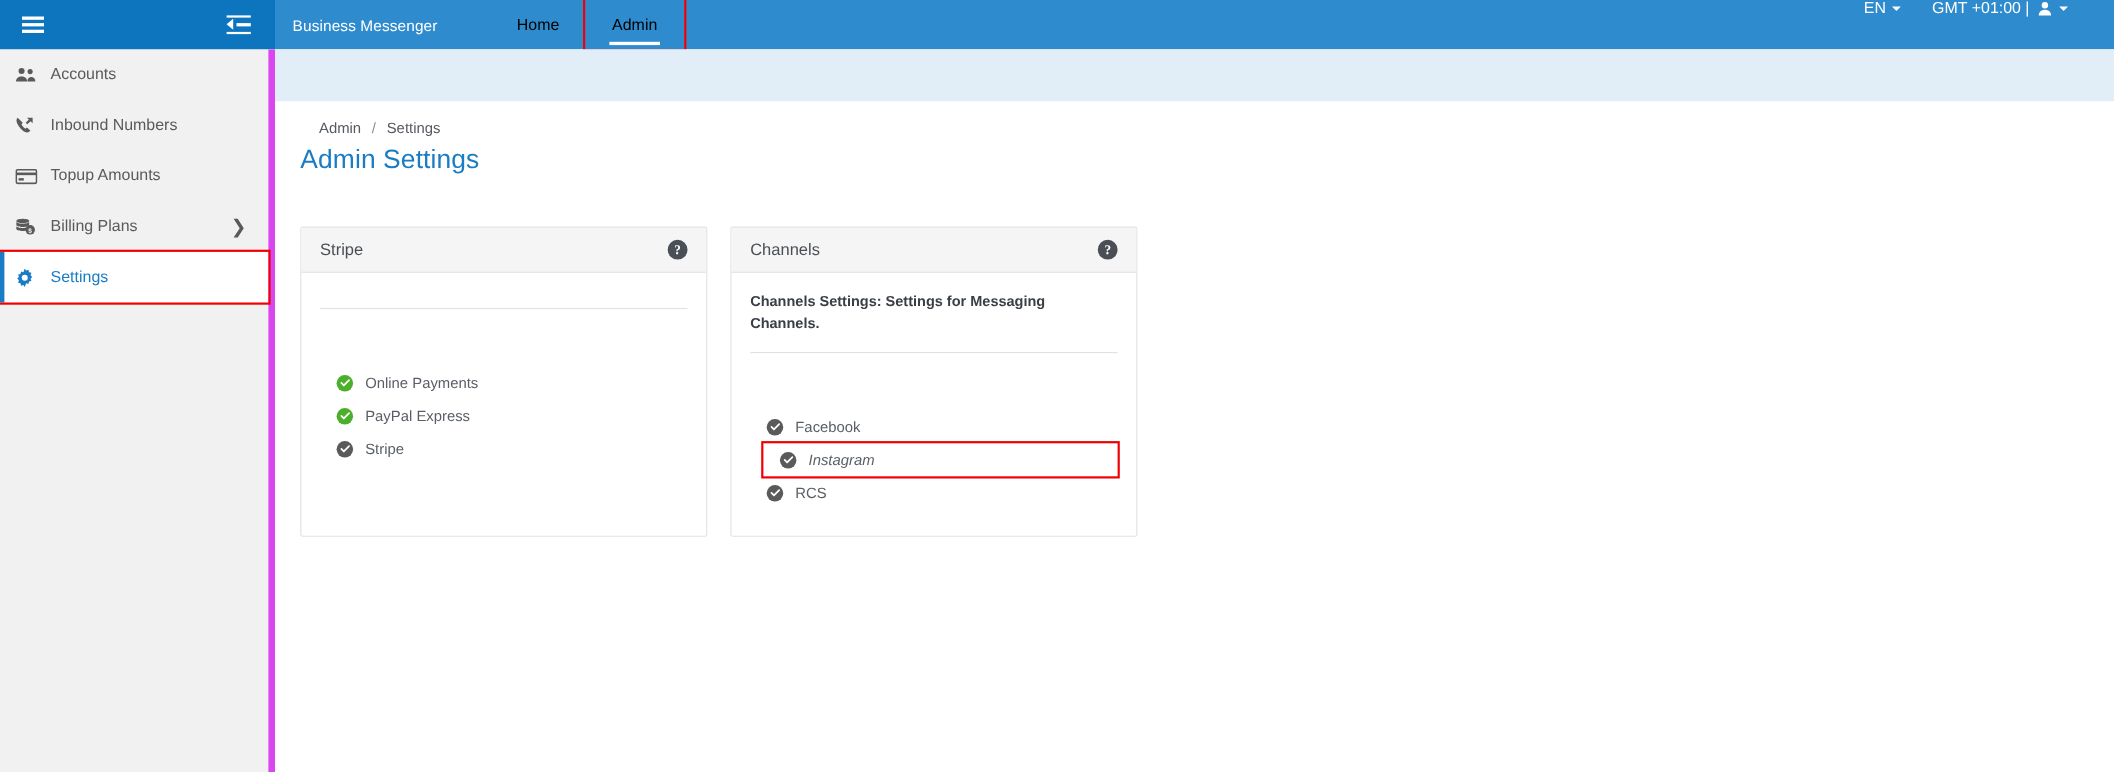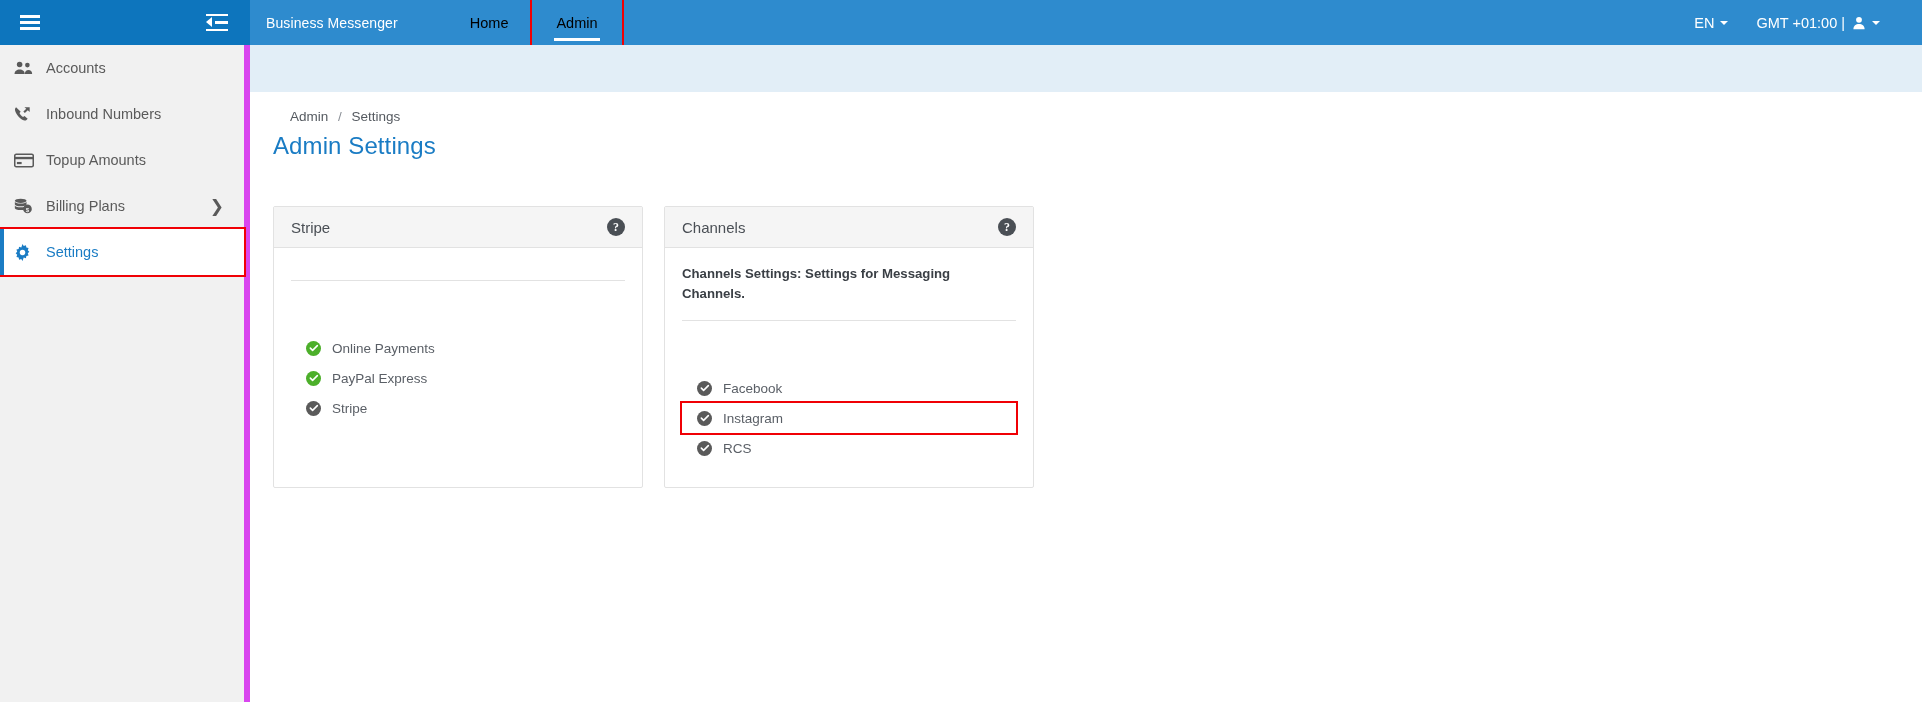--- a/index.html
+++ b/index.html
@@ -33,21 +33,21 @@
     white-space:nowrap;
   }
   .navtab.active::after {
     content:""; position:absolute; left:22px; right:22px; bottom:4px;
     height:3px; background:#ffffff;
   }
   .navtab.redbox {
     outline:2px solid #f00005; outline-offset:0;
   }
   .hdr-spacer { flex:1; }
-  .hdr-tools { display:flex; align-items:center; gap:0; padding-right:28px; color:#fff; font-size:14.5px; }
+  .hdr-tools { display:flex; align-items:flex-start; gap:0; padding-right:28px; color:#fff; font-size:14.5px; }
   .hdr-tool { display:flex; align-items:center; cursor:pointer; padding:0 14px; white-space:nowrap; }
   .caret { display:inline-block; width:0; height:0; margin-left:6px;
     border-left:4px solid transparent; border-right:4px solid transparent;
     border-top:4.5px solid #ffffff; }
   .hamburger { display:flex; flex-direction:column; gap:3px; width:20px; cursor:pointer; }
   .hamburger i { display:block; height:3px; background:#fff; border-radius:0; }
   .collapse-ico { width:22px; height:18px; position:relative; cursor:pointer; }
   .collapse-ico i { position:absolute; left:0; right:0; height:2.6px; background:#fff; }
   .collapse-ico i:nth-child(1){ top:0; }
   .collapse-ico i:nth-child(2){ top:7.5px; left:9px; }
@@ -112,21 +112,21 @@
   }
   .card-body { padding:16px 17px 14px 17px; }
   .card-desc { font-size:13.2px; font-weight:bold; color:#3a3f45; line-height:20px; }
   .divider { height:1px; background:#e2e2e2; margin-top:16px; }
   .spacer-block { height:52px; }
   .feature-list { padding-bottom:10px; }
   .feature {
     display:flex; align-items:center; height:30px;
     font-size:13.5px; color:#5a5f66; padding-left:15px;
   }
-  .feature.redbox { outline:2px solid #f00005; margin-left:0px; }
+  .feature.redbox { outline:2px solid #f00005; margin-left:12px;font-style:italic; }
   .chk {
     width:15px; height:15px; border-radius:50%;
     display:inline-flex; align-items:center; justify-content:center;
     margin-right:11px; flex:none;
   }
   .chk svg { width:10px; height:10px; }
   .chk.on { background:#4caf2a; }
   .chk.off { background:#5a5a5a; }
 </style>
 </head>

